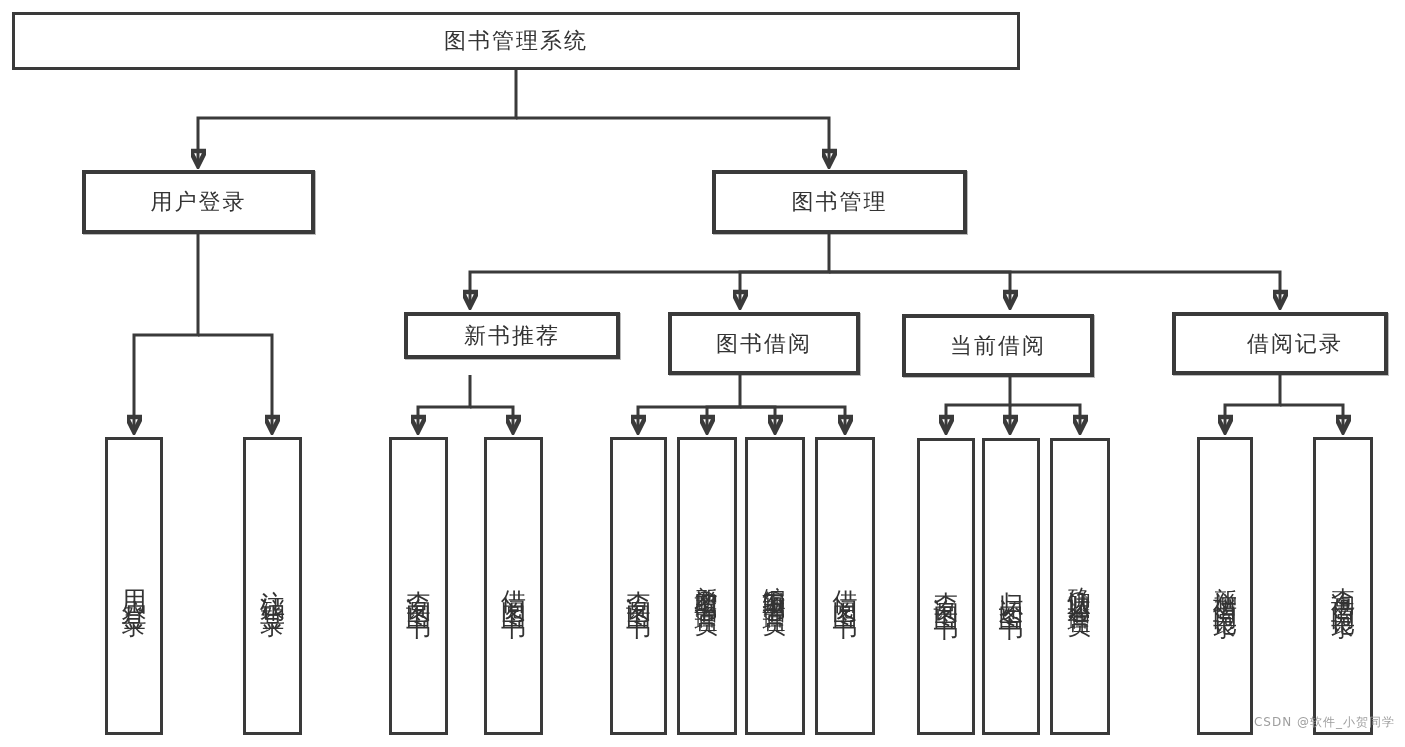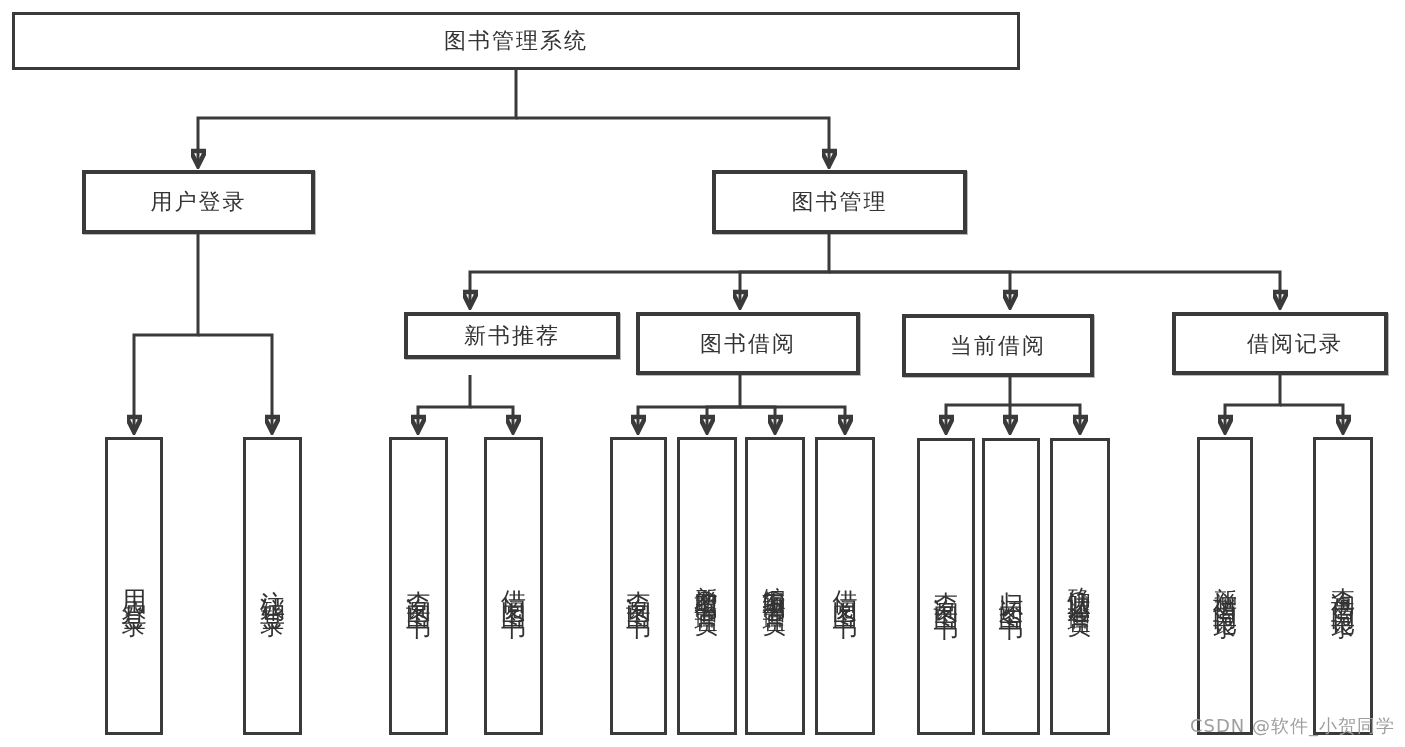--- a/index.html
+++ b/index.html
@@ -28,21 +28,21 @@
   .leaf.long{font-size:23px;letter-spacing:4px;}
   .leaf.six{font-size:24px;letter-spacing:6px;}
 
   #wires{position:absolute;left:0;top:0;z-index:1;pointer-events:none;}
   #wires path{stroke:#3a3a3a;stroke-width:3;fill:none;}
 
   .watermark{
     position:absolute;
     right:10px;
     top:714px;
-    font-size:18px;
+    font-size:12px;
     color:#9e9e9e;
     letter-spacing:1px;
     z-index:3;
     white-space:nowrap;
   }
 </style>
 </head>
 <body>
 
 <div id="stage">
@@ -88,21 +88,21 @@
   <div class="box l2" style="left:82px;top:170px;width:233px;height:64px;">
     <span>用户登录</span>
   </div>
   <div class="box l2" style="left:712px;top:170px;width:255px;height:64px;">
     <span>图书管理</span>
   </div>
 
   <div class="box l3" style="left:380px;top:312px;width:216px;height:47px;margin-left:24px;">
     <span>新书推荐</span>
   </div>
-  <div class="box l3" style="left:636px;top:312px;width:224px;height:63px;">
+  <div class="box l3" style="left:668px;top:312px;width:192px;height:63px;">
     <span>图书借阅</span>
   </div>
   <div class="box l3" style="left:902px;top:314px;width:192px;height:63px;">
     <span>当前借阅</span>
   </div>
   <div class="box l3" style="left:1172px;top:312px;width:216px;height:63px;padding-left:30px;">
     <span>借阅记录</span>
   </div>
 
   <div class="box leaf" style="left:105px;top:437px;width:58px;height:298px;">

